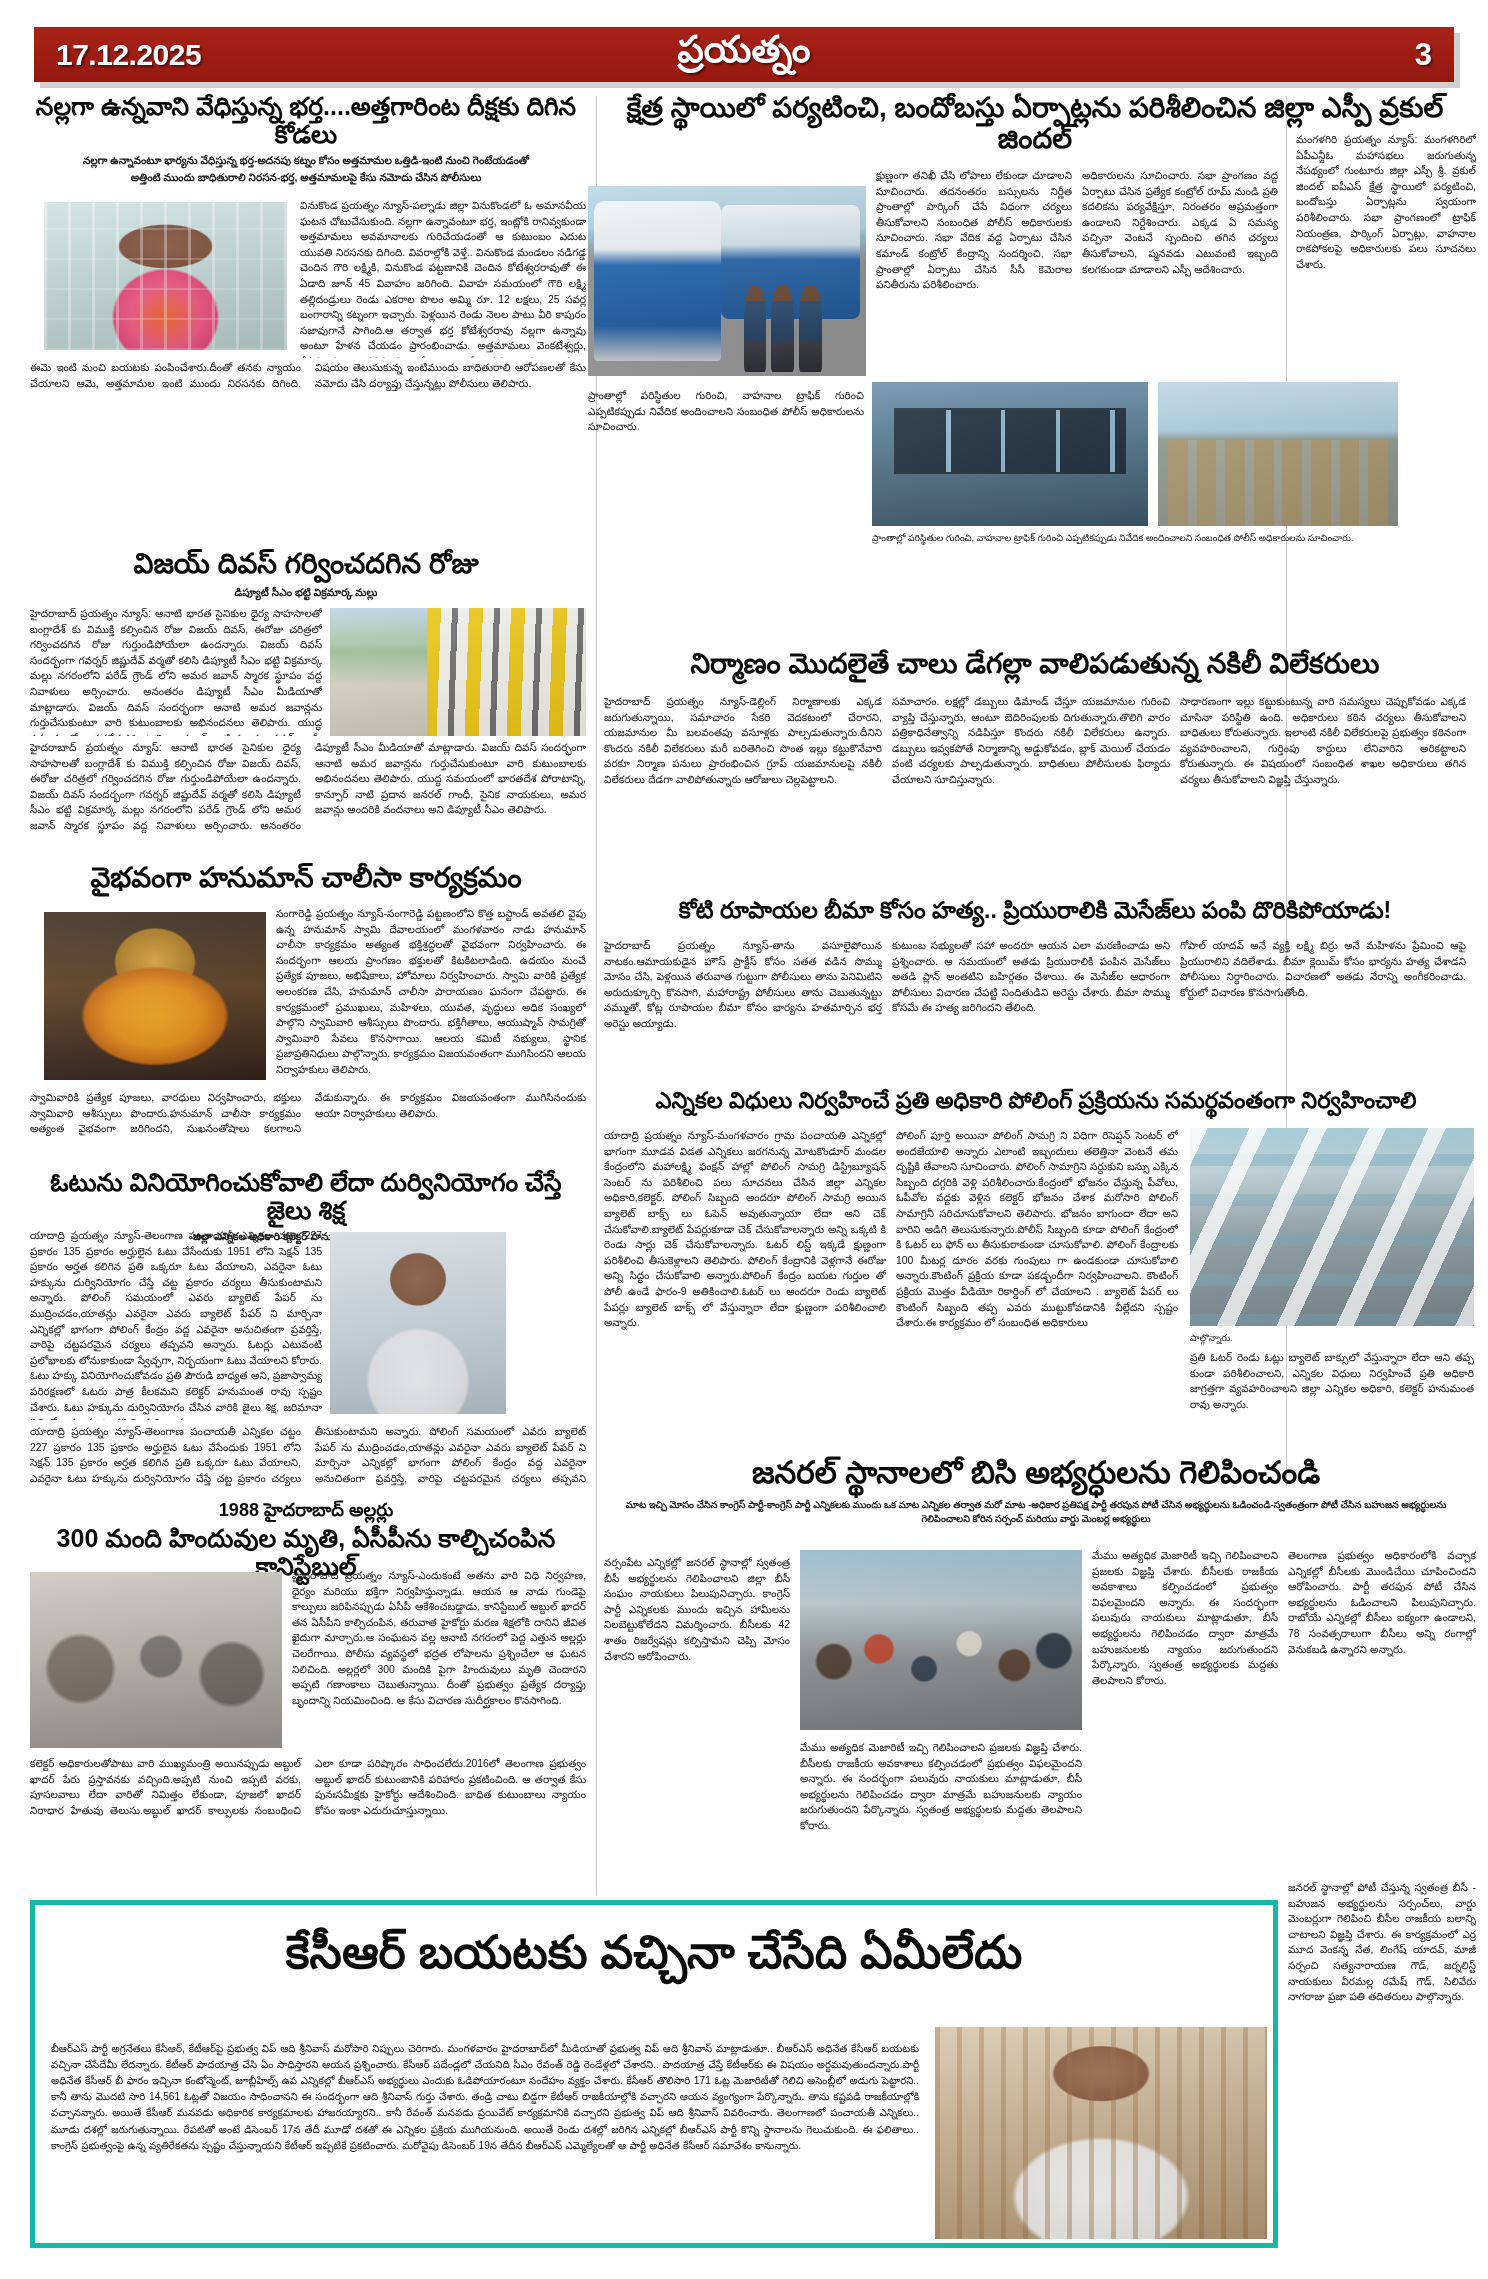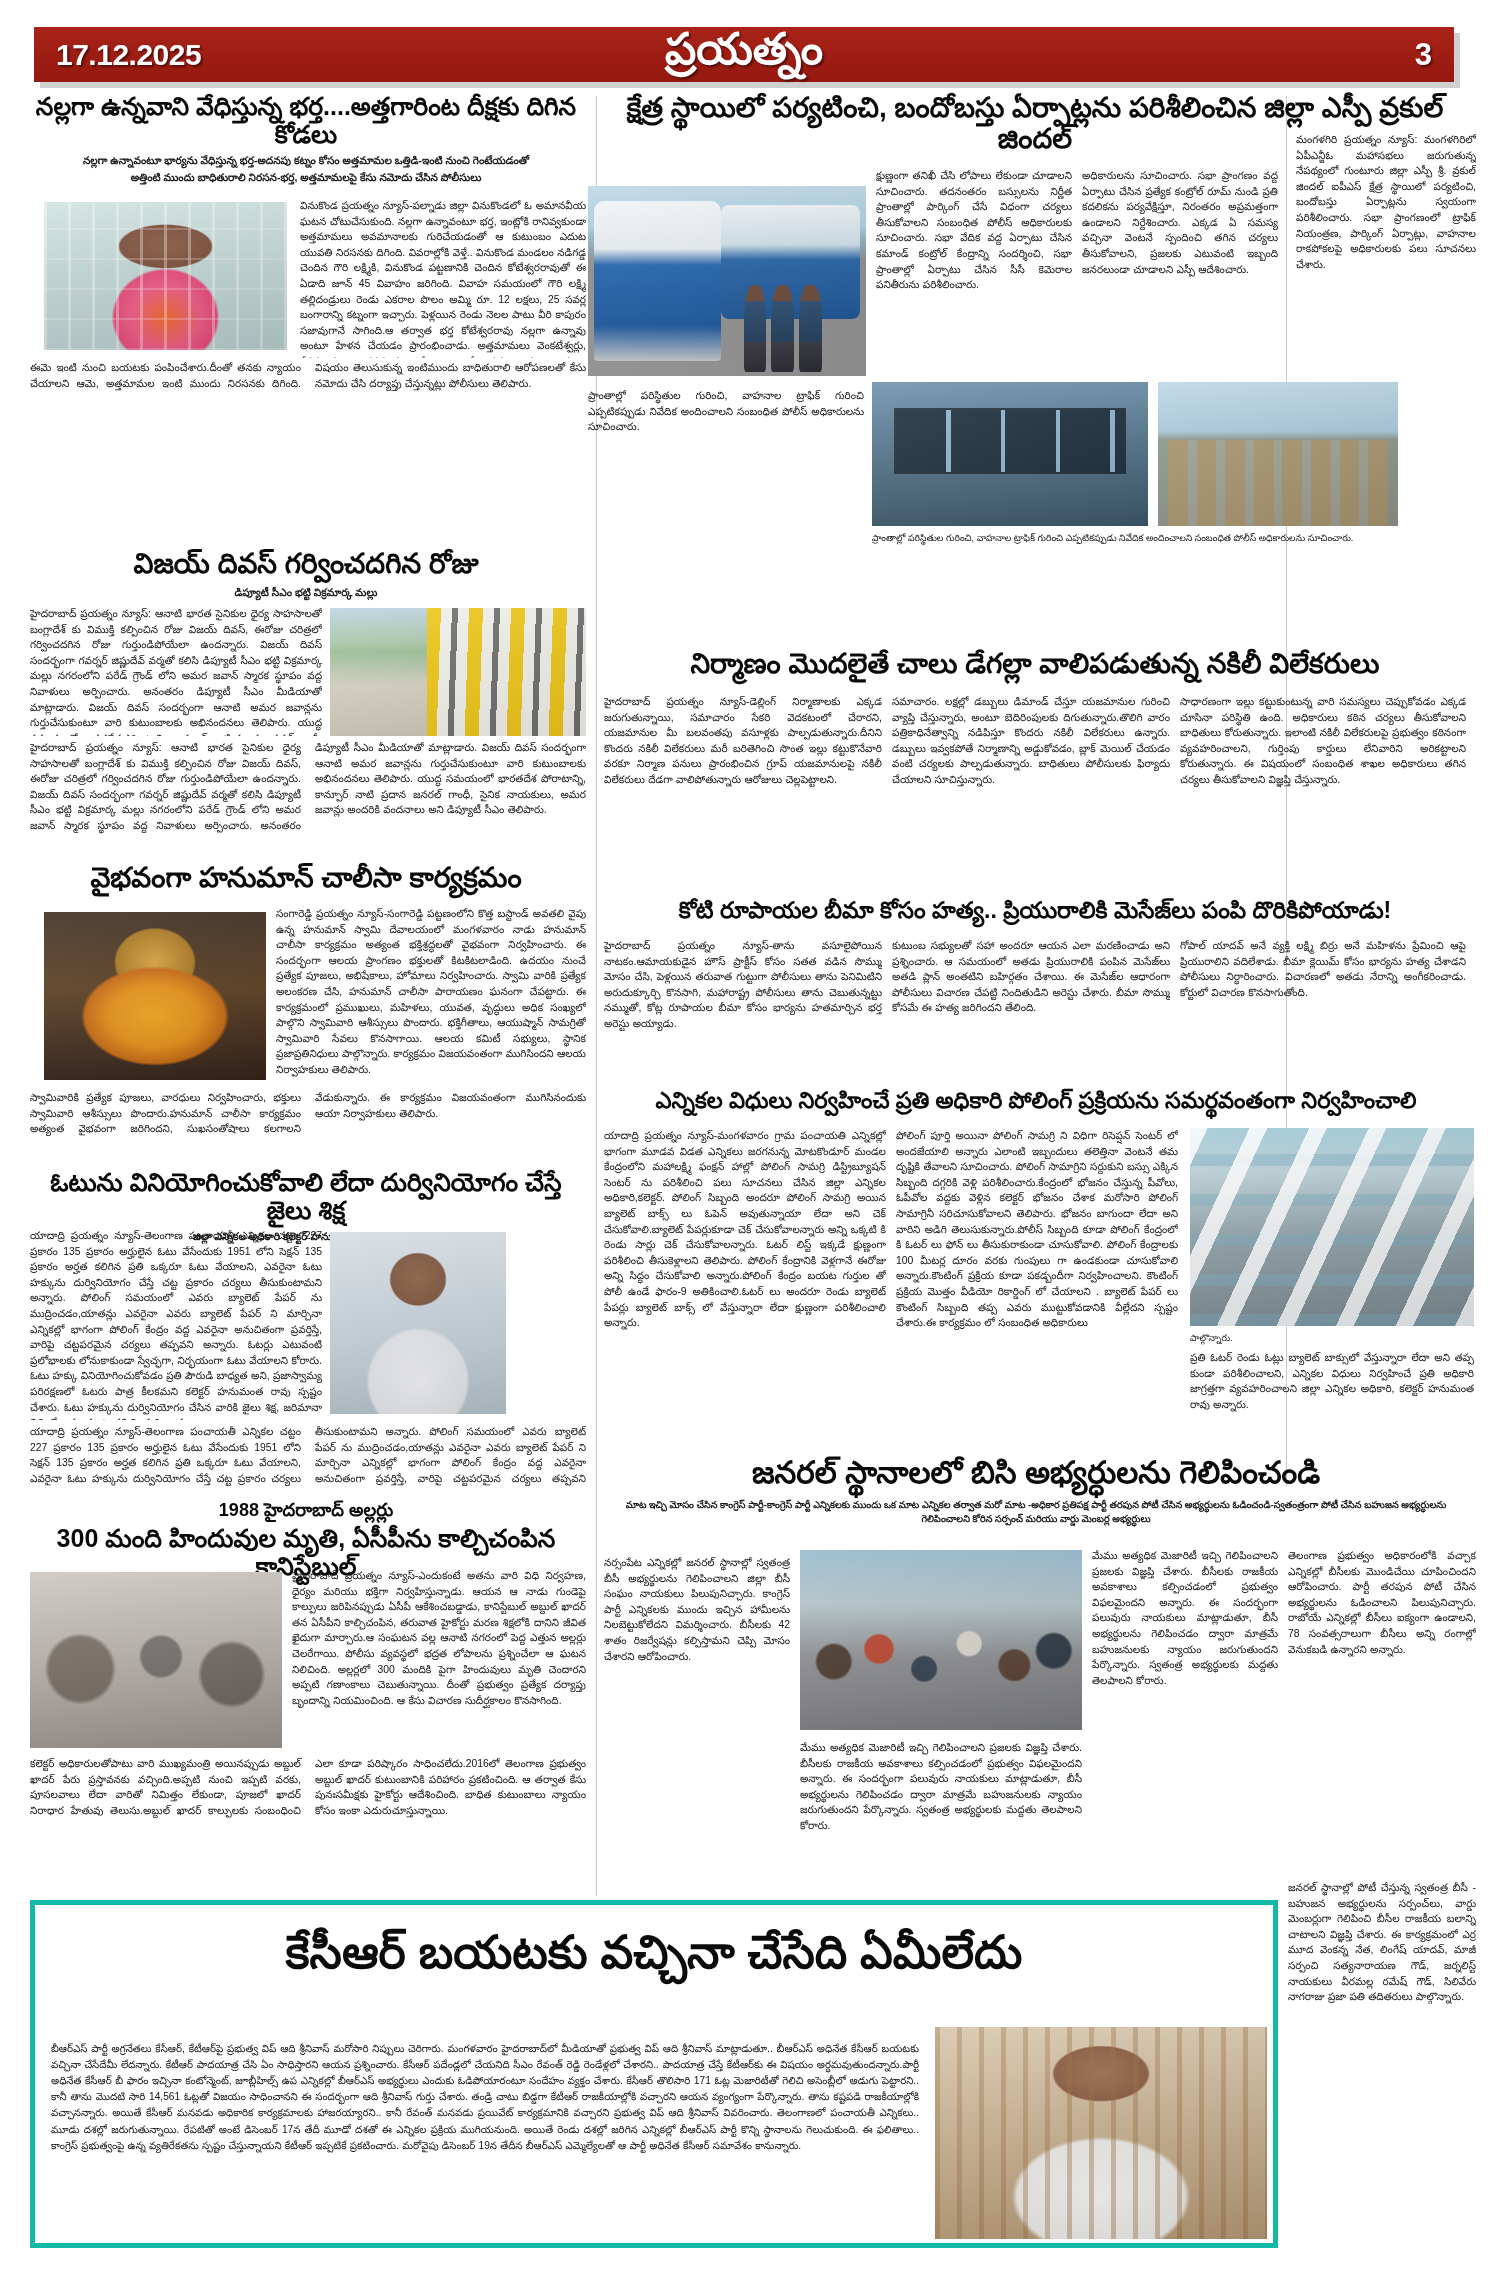--- a/index.html
+++ b/index.html
@@ -31,21 +31,21 @@
     padding: 0 22px;
     box-shadow: 6px 6px 0 rgba(120,120,120,0.35);
   }
   .mast-date {
     color: #fff; font-size: 30px; font-weight: bold;
     letter-spacing: -0.5px;
     text-shadow: 2px 2px 2px rgba(0,0,0,0.45);
     font-family: "Liberation Sans", sans-serif;
   }
   .mast-title {
-    color: #fff; font-size: 44px; font-weight: bold;
+    color: #fff; font-size: 37px; font-weight: bold;
     text-shadow: 2px 2px 2px rgba(0,0,0,0.45);
     position: absolute; left: 0; right: 0; text-align: center;
     font-family: "Liberation Sans", "DejaVu Sans", sans-serif;
   }
   .mast-page {
     color: #fff; font-size: 31px; font-weight: bold;
     text-shadow: 2px 2px 2px rgba(0,0,0,0.45);
     z-index: 2;
   }
 
@@ -275,21 +275,21 @@
   <div class="photo ph-bus" style="position:absolute;left:588px;top:186px;width:278px;height:190px;">
     <div class="busbody"></div>
       <div class="bus2"></div>
     <div class="person" style="left:56%;"></div>
     <div class="person" style="left:66%;"></div>
     <div class="person" style="left:76%;"></div>
   </div>
 
   <div class="body-col" style="position:absolute;left:876px;top:168px;width:196px;height:205px;">క్షుణ్ణంగా తనిఖీ చేసి లోపాలు లేకుండా చూడాలని సూచించారు. తదనంతరం బస్సులను నిర్ణీత ప్రాంతాల్లో పార్కింగ్ చేసే విధంగా చర్యలు తీసుకోవాలని సంబంధిత పోలీస్ అధికారులకు సూచించారు. సభా వేదిక వద్ద ఏర్పాటు చేసిన కమాండ్ కంట్రోల్ కేంద్రాన్ని సందర్శించి, సభా ప్రాంతాల్లో ఏర్పాటు చేసిన సీసీ కెమెరాల పనితీరును పరిశీలించారు.</div>
 
-  <div class="body-col" style="position:absolute;left:1082px;top:168px;width:196px;height:205px;">అధికారులను సూచించారు. సభా ప్రాంగణం వద్ద ఏర్పాటు చేసిన ప్రత్యేక కంట్రోల్ రూమ్ నుండి ప్రతి కదలికను పర్యవేక్షిస్తూ, నిరంతరం అప్రమత్తంగా ఉండాలని నిర్దేశించారు. ఎక్కడ ఏ సమస్య వచ్చినా వెంటనే స్పందించి తగిన చర్యలు తీసుకోవాలని, ప్రజలకు ఎటువంటి ఇబ్బంది జనరలుండా చూడాలని ఎస్పీ ఆదేశించారు.</div>
+  <div class="body-col" style="position:absolute;left:1082px;top:168px;width:196px;height:205px;">అధికారులను సూచించారు. సభా ప్రాంగణం వద్ద ఏర్పాటు చేసిన ప్రత్యేక కంట్రోల్ రూమ్ నుండి ప్రతి కదలికను పర్యవేక్షిస్తూ, నిరంతరం అప్రమత్తంగా ఉండాలని నిర్దేశించారు. ఎక్కడ ఏ సమస్య వచ్చినా వెంటనే స్పందించి తగిన చర్యలు తీసుకోవాలని, ప్మనవడు ఎటువంటి ఇబ్బంది కలగకుండా చూడాలని ఎస్పీ ఆదేశించారు.</div>
 
   <div class="body-col" style="position:absolute;left:1296px;top:132px;width:180px;height:420px;">మంగళగిరి ప్రయత్నం న్యూస్: మంగళగిరిలో ఏపీఎన్జీఓ మహాసభలు జరుగుతున్న నేపథ్యంలో గుంటూరు జిల్లా ఎస్పీ శ్రీ. వ్రకుల్ జిందల్ ఐపీఎస్ క్షేత్ర స్థాయిలో పర్యటించి, బందోబస్తు ఏర్పాట్లను స్వయంగా పరిశీలించారు. సభా ప్రాంగణంలో ట్రాఫిక్ నియంత్రణ, పార్కింగ్ ఏర్పాట్లు, వాహనాల రాకపోకలపై అధికారులకు పలు సూచనలు చేశారు.</div>
 
   <div class="photo ph-control" style="position:absolute;left:872px;top:382px;width:276px;height:144px;">
     <div class="screens"></div>
   </div>
 
   <div class="photo ph-officers" style="position:absolute;left:1158px;top:382px;width:240px;height:144px;">
     <div class="khaki"></div>
   </div>

